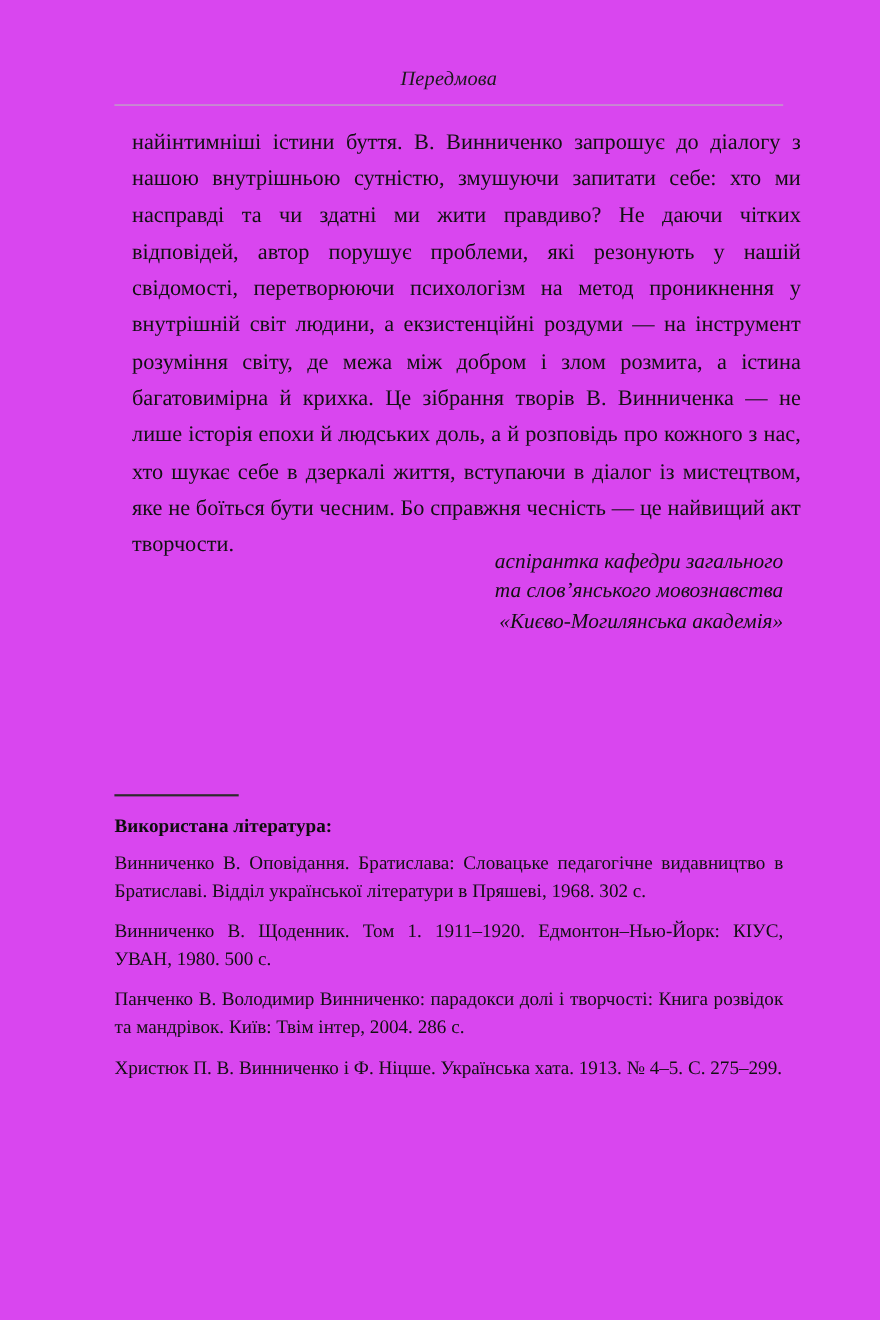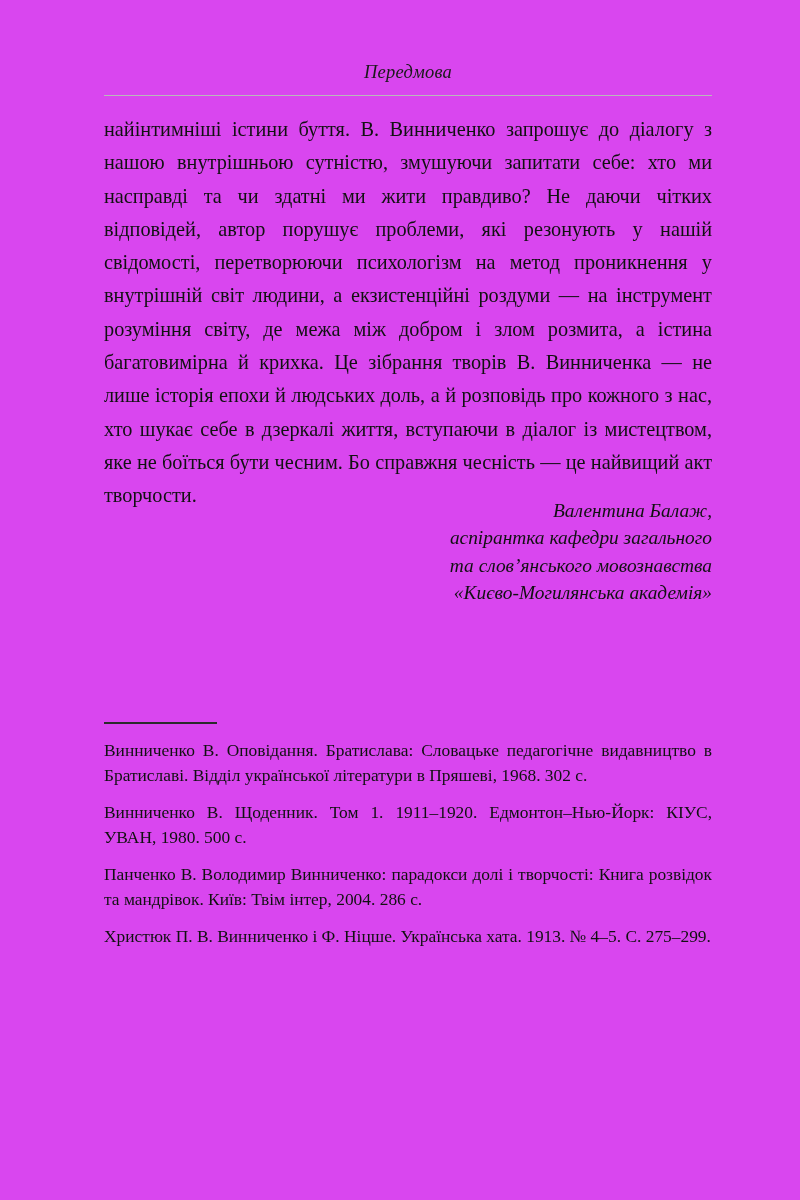--- a/index.html
+++ b/index.html
@@ -34,21 +34,21 @@
     left: 104px;
     top: 95px;
     width: 608px;
     height: 1px;
     background: #b9b9b9;
   }
 
   
   .body-block {
     position: absolute;
-    left: 104px;
+    left: 120px;
     top: 113px;
     width: 608px;
   }
   .body-par {
     margin: 0;
     text-align: justify;
     text-justify: inter-word;
     font-size: 20.3px;
     line-height: 33.3px;
     color: #111111;
@@ -110,29 +110,29 @@
 
   <div class="running-head">Передмова</div>
 
   <div class="head-rule"></div>
 
   <div class="body-block">
     <p class="body-par">найінтимніші істини буття. В. Винниченко запрошує до діалогу з нашою внутрішньою сутністю, змушуючи запитати себе: хто ми насправді та чи здатні ми жити правдиво? Не даючи чітких відповідей, автор порушує проблеми, які резонують у нашій свідомості, перетворюючи психологізм на метод проникнення у внутрішній світ людини, а екзистенційні роздуми — на інструмент розуміння світу, де межа між добром і злом розмита, а істина багатовимірна й крихка. Це зібрання творів В. Винниченка — не лише історія епохи й людських доль, а й розповідь про кожного з нас, хто шукає себе в дзеркалі життя, вступаючи в діалог із мистецтвом, яке не боїться бути чесним. Бо справжня чесність — це найвищий акт творчости.</p>
   </div>
 
   <div class="signature">
-    <span class="sig-line">Валентина Балаж,</span>
     <span class="sig-line">аспірантка кафедри загального</span>
     <span class="sig-line">та слов’янського мовознавства</span>
     <span class="sig-line">«Києво-Могилянська академія»</span>
   </div>
 
   <div class="biblio-rule"></div>
 
   <div class="biblio">
+    <p class="biblio-title">Використана література:</p>
 
     <p class="biblio-entry">Винниченко В. Оповідання. Братислава: Словацьке педагогічне видавництво в Братиславі. Відділ української літератури в Пряшеві, 1968. 302 с.</p>
     <p class="biblio-entry">Винниченко В. Щоденник. Том 1. 1911–1920. Едмонтон–Нью-Йорк: КІУС, УВАН, 1980. 500 с.</p>
     <p class="biblio-entry">Панченко В. Володимир Винниченко: парадокси долі і творчості: Книга розвідок та мандрівок. Київ: Твім інтер, 2004. 286 с.</p>
     <p class="biblio-entry">Христюк П. В. Винниченко і Ф. Ніцше. Українська хата. 1913. № 4–5. С. 275–299.</p>
   </div>
 
 </div>
 
 </body></html>

